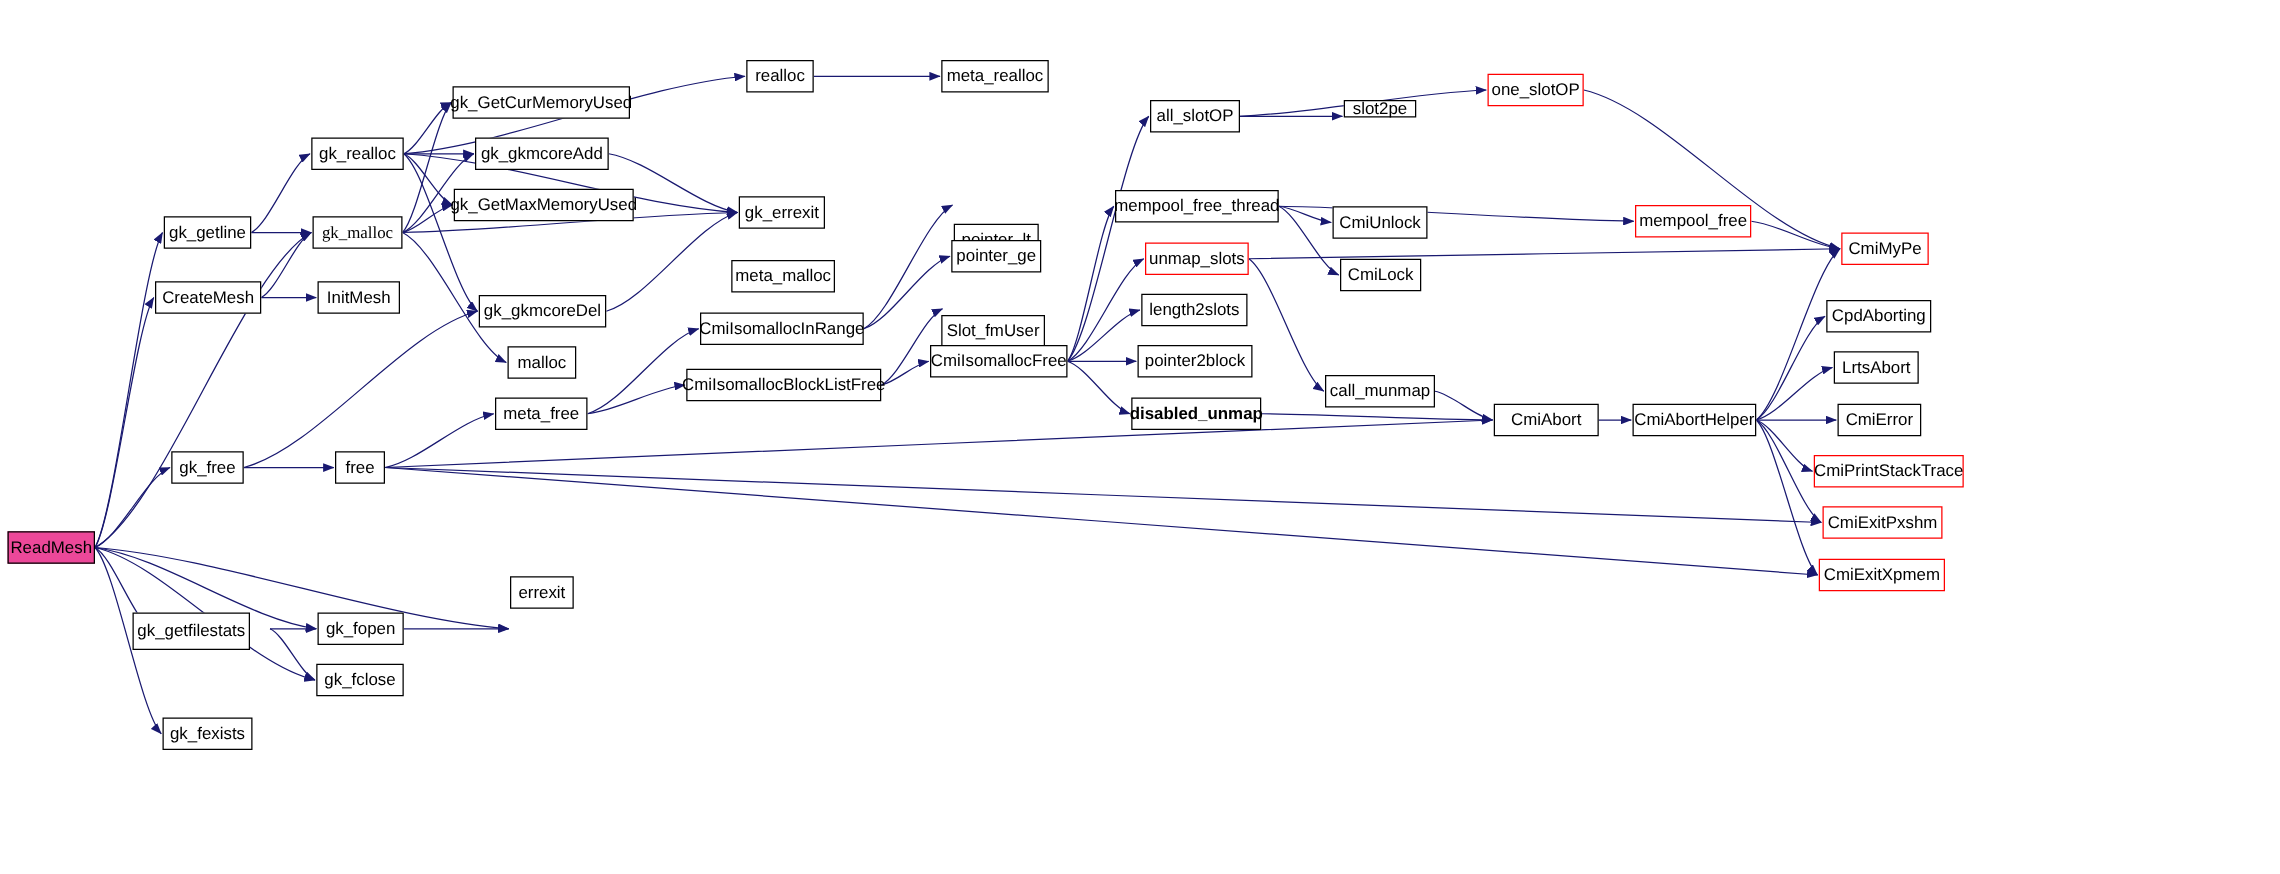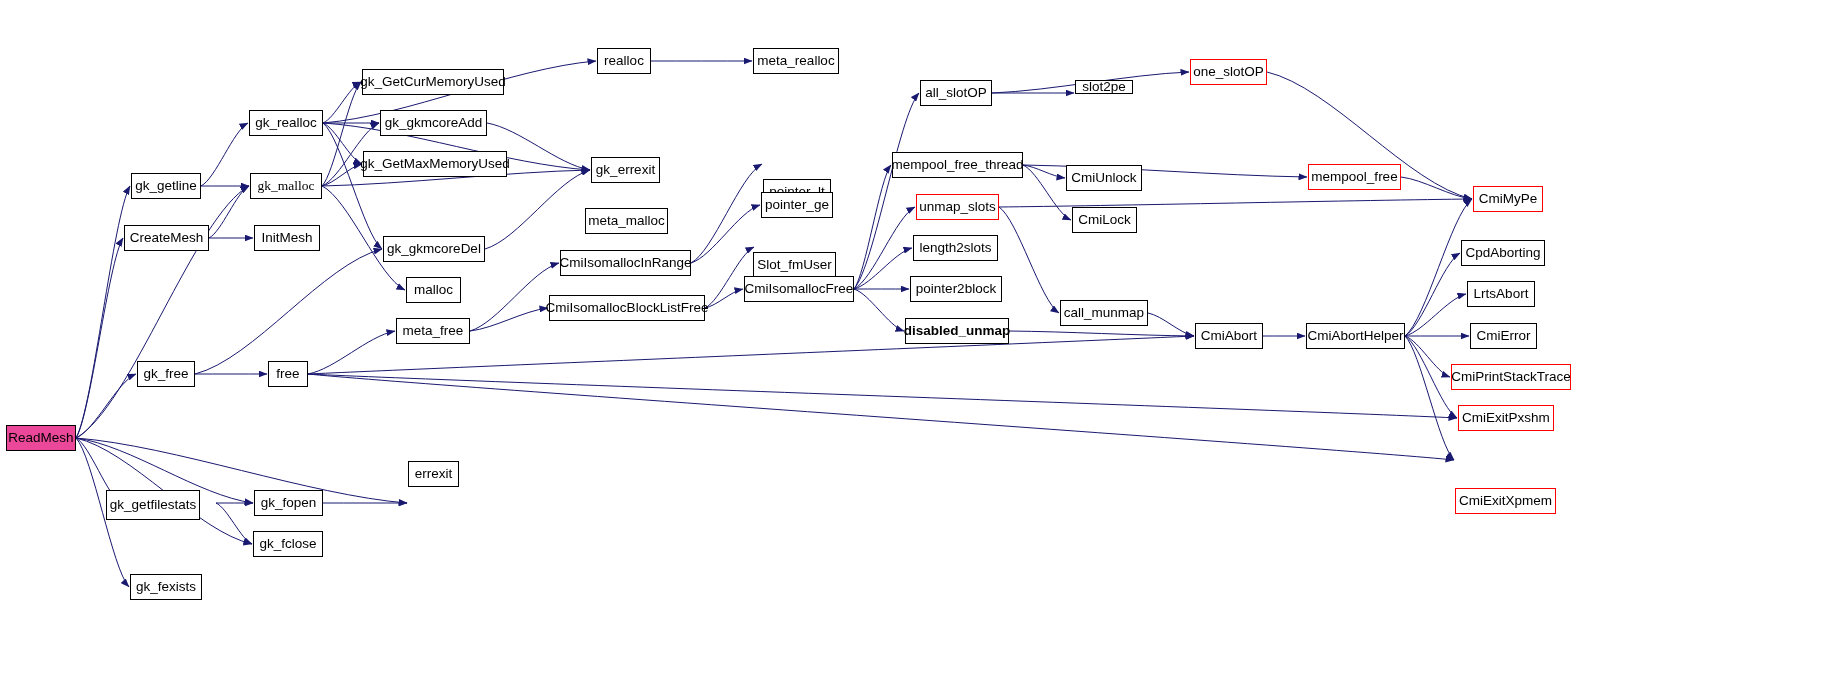--- a/index.html
+++ b/index.html
@@ -211,21 +211,21 @@
       </div>
       <div class="node" style="left: 1072px; top: 207px; width: 65px; height: 26px;">
         <span>CmiLock</span>
       </div>
       <div class="node" style="left: 1060px; top: 300px; width: 88px; height: 26px;">
         <span>call_munmap</span>
       </div>
       <div class="node red" style="left: 1308px; top: 164px; width: 93px; height: 26px;">
         <span>mempool_free</span>
       </div>
-      <div class="node" style="left: 1195px; top: 323px; width: 68px; height: 26px;">
+      <div class="node" style="left: 1195px; top: 323px; width: 84px; height: 26px;">
         <span>CmiAbort</span>
       </div>
       <div class="node" style="left: 1306px; top: 323px; width: 99px; height: 26px;">
         <span>CmiAbortHelper</span>
       </div>
       <div class="node red" style="left: 1473px; top: 186px; width: 70px; height: 26px;">
         <span>CmiMyPe</span>
       </div>
       <div class="node" style="left: 1461px; top: 240px; width: 84px; height: 26px;">
         <span>CpdAborting</span>
@@ -235,21 +235,21 @@
       </div>
       <div class="node" style="left: 1470px; top: 323px; width: 67px; height: 26px;">
         <span>CmiError</span>
       </div>
       <div class="node red" style="left: 1451px; top: 364px; width: 120px; height: 26px;">
         <span>CmiPrintStackTrace</span>
       </div>
       <div class="node red" style="left: 1458px; top: 405px; width: 96px; height: 26px;">
         <span>CmiExitPxshm</span>
       </div>
-      <div class="node red" style="left: 1455px; top: 447px; width: 101px; height: 26px; margin-top: 41px;">
+      <div class="node red" style="left: 1455px; top: 447px; width: 101px; height: 26px;">
         <span>CmiExitXpmem</span>
       </div>
       <div class="node" style="left: 106px; top: 490px; width: 94px; height: 30px;">
         <span>gk_getfilestats</span>
       </div>
       <div class="node" style="left: 254px; top: 490px; width: 69px; height: 26px;">
         <span>gk_fopen</span>
       </div>
       <div class="node" style="left: 408px; top: 461px; width: 51px; height: 26px;">
         <span>errexit</span>

